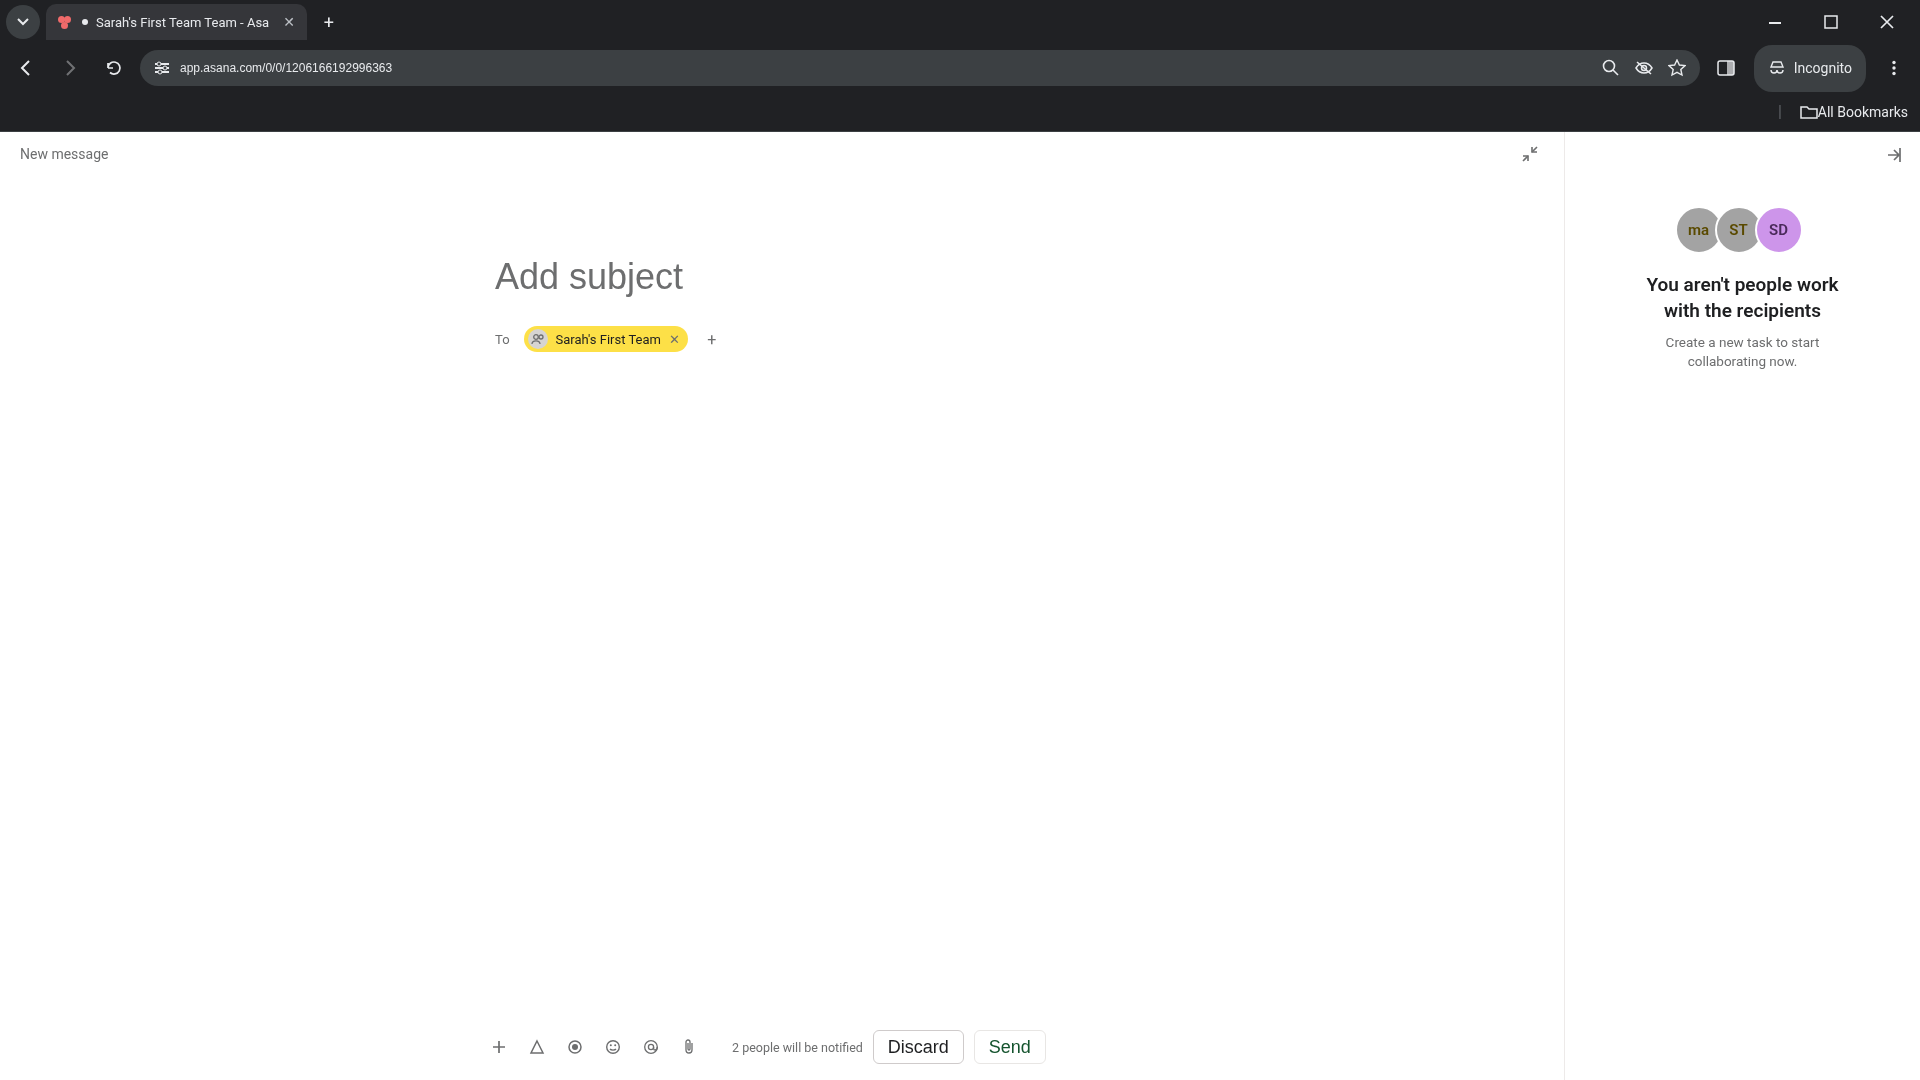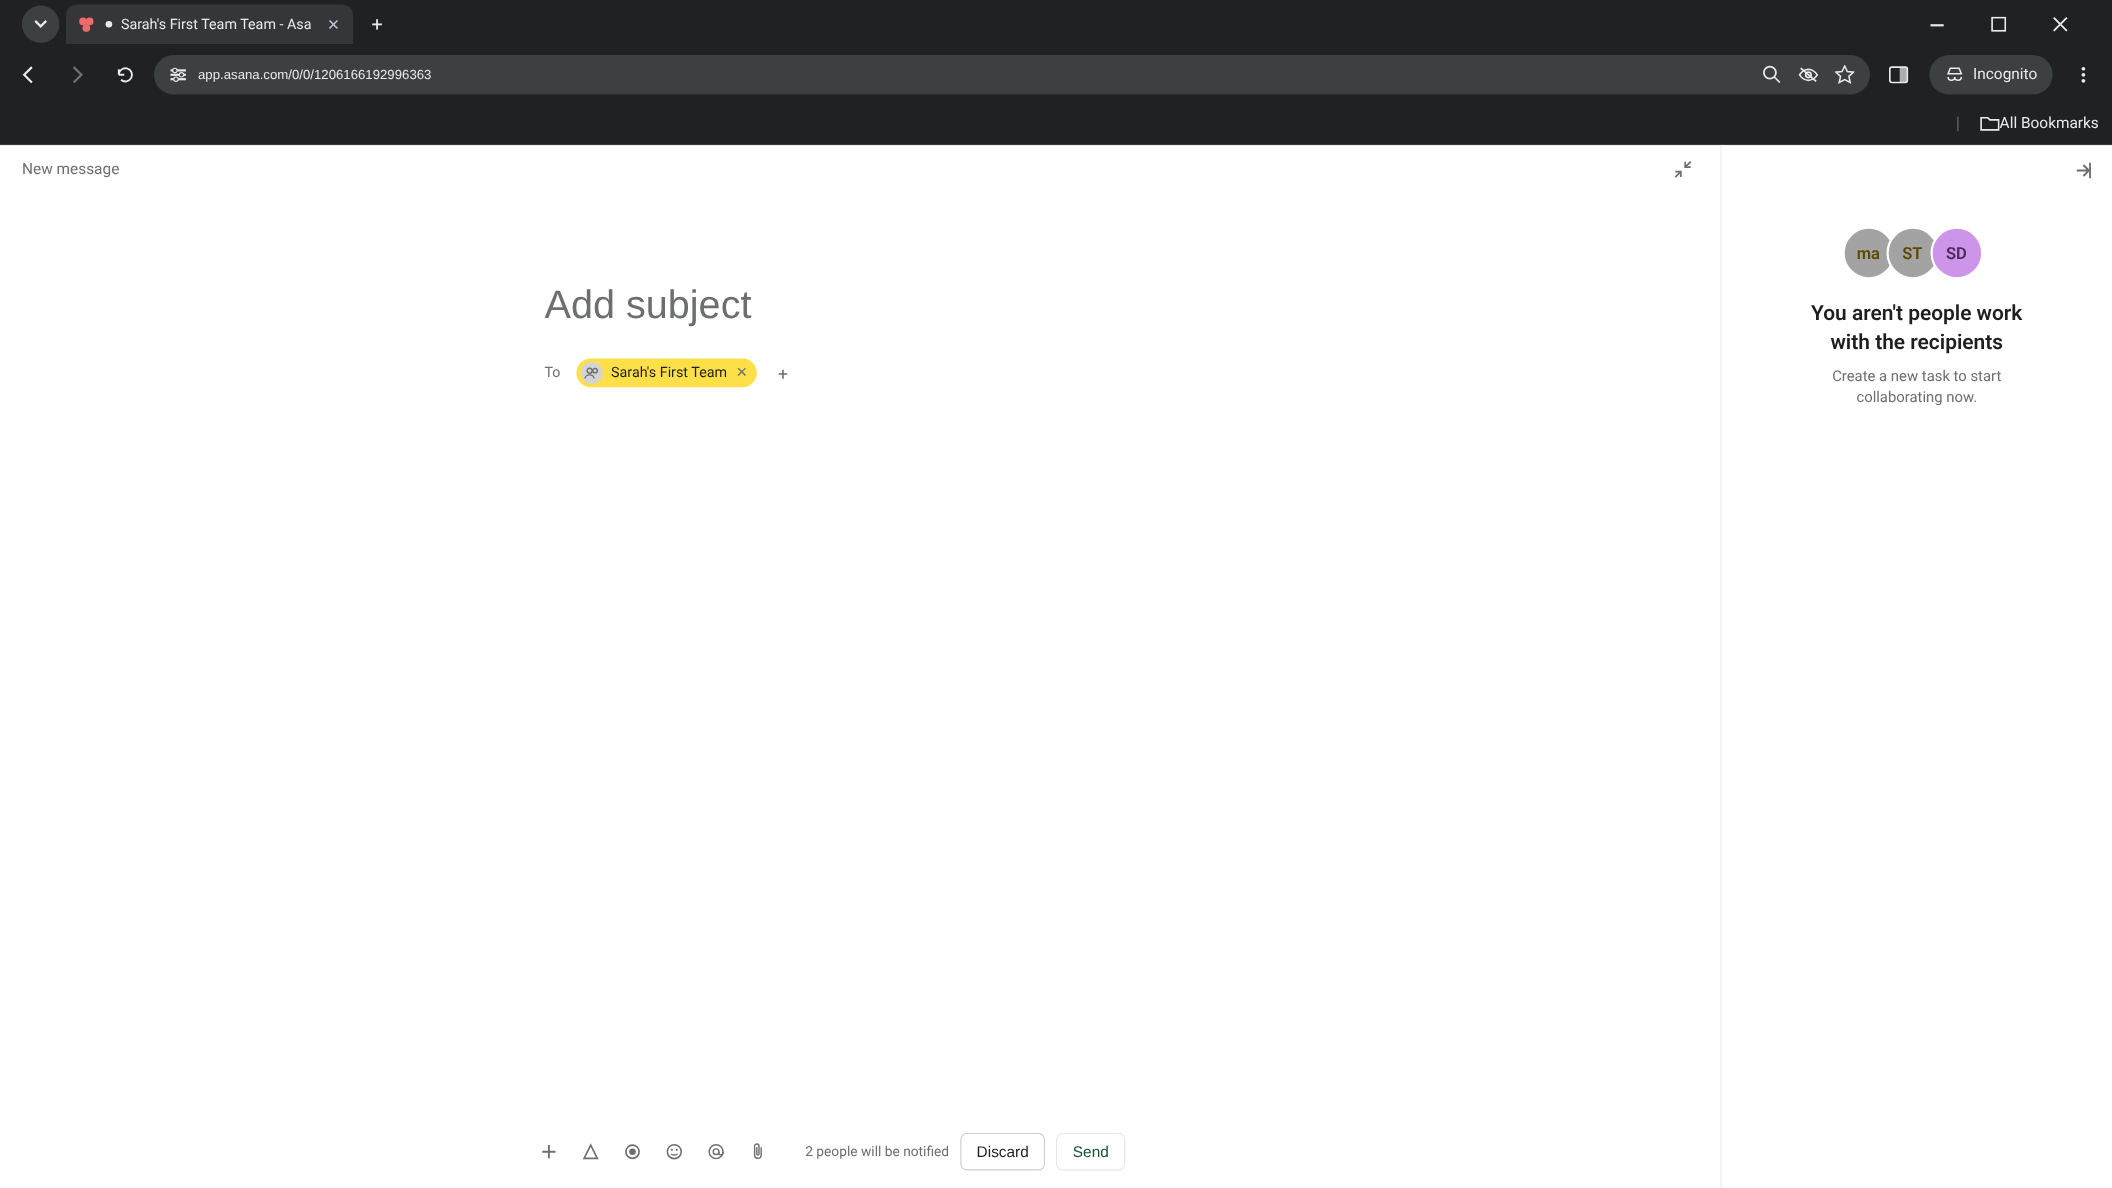--- a/index.html
+++ b/index.html
@@ -4,21 +4,21 @@
 <style>
   * { margin: 0; padding: 0; box-sizing: border-box; }
   body {
     font-family: -apple-system, BlinkMacSystemFont, "Segoe UI", Roboto, Helvetica, Arial, sans-serif;
     background: #fff;
     width: 1920px; height: 1080px; overflow: hidden;
   }
 
   
   .chrome { background: #202124; color: #e8eaed; }
-  .tabstrip { display: flex; align-items: center; height: 44px; padding: 0 20px; }
+  .tabstrip { display: flex; align-items: center; height: 44px; padding: 0 6px; }
   .tab-dropdown {
     width: 34px; height: 34px; border-radius: 50%; background: #3c4043;
     display:flex; align-items:center; justify-content:center; margin-right:6px;
   }
   .tab {
     display: flex; align-items: center; gap: 8px;
     background: #35363a; height: 36px; padding: 0 12px;
     border-radius: 10px 10px 0 0; font-size: 13px; color: #e8eaed; max-width: 300px;
   }
   .tab .favicon { width:16px; height:16px; position:relative; }
@@ -43,21 +43,21 @@
     flex:1; display:flex; align-items:center; gap:10px;
     background:#3c4043; height:36px; border-radius:18px; padding:0 14px; color:#e8eaed; font-size:15px;
   }
   .omnibox .left-icon, .omnibox .right-icons { display:flex; align-items:center; gap:14px; }
   .omnibox input {
     flex:1; background:transparent; border:none; outline:none; color:#e8eaed; font-size:12px;
   }
   .toolbar-right { display:flex; align-items:center; gap:10px; }
   .incog-chip {
     display:flex; align-items:center; gap:8px; background:#3c4043; color:#e8eaed;
-    height:36px; border-radius:18px; padding:0 14px; font-size:14px;
+    height:47px; border-radius:18px; padding:0 14px; font-size:14px;
   }
 
   .bookmarks-bar {
     display:flex; align-items:center; height:40px; padding:0 12px; justify-content:flex-end;
     border-bottom: 1px solid #3c4043;
   }
   .bm-sep { color:#5f6368; margin-right:18px; }
   .bm-item { display:flex; align-items:flex-start; gap:0; color:#e8eaed; font-size:14px; }
 
   
@@ -86,21 +86,21 @@
   .chip .chip-remove { color:#6d6e6f; font-size:13px; cursor:pointer; }
   .add-recip { color:#6d6e6f; font-size:16px; width:20px; text-align:center; }
 
   .footer {
     position:absolute; left:488px; right:20px; bottom:16px;
     display:flex; align-items:center; gap:10px;
   }
   .ft-icons { display:flex; align-items:center; gap:16px; color:#6d6e6f; }
   .ft-icon { width:22px; height:22px; display:flex; align-items:center; justify-content:center; }
   .notice { margin-left:22px; font-size:12.5px; color:#6d6e6f; }
-  .btn { height:34px; padding:0 14px; border-radius:6px; font-size:14px; display:flex; align-items:center; }
+  .btn { height:34px; padding:0 14px; border-radius:6px; font-size:18px; display:flex; align-items:center; }
   .btn-discard { border:1px solid #cfcbcb; color:#1e1f21; background:#fff; }
   .btn-send { border:1px solid #e8e6e4; color:#14532d; background:#fff; }
 
   
   .side { width:355px; padding:18px 24px; position:relative; }
   .side .close-panel { position:absolute; top:14px; right:18px; color:#6d6e6f; }
   .avatars { display:flex; justify-content:center; margin-top:56px; }
   .av { width:48px; height:48px; border-radius:50%; display:flex; align-items:center; justify-content:center;
         font-size:15px; font-weight:600; color:#5a4a00; margin-left:-8px; border:2px solid #fff; }
   .av.y { background:#a3a3a3; }

